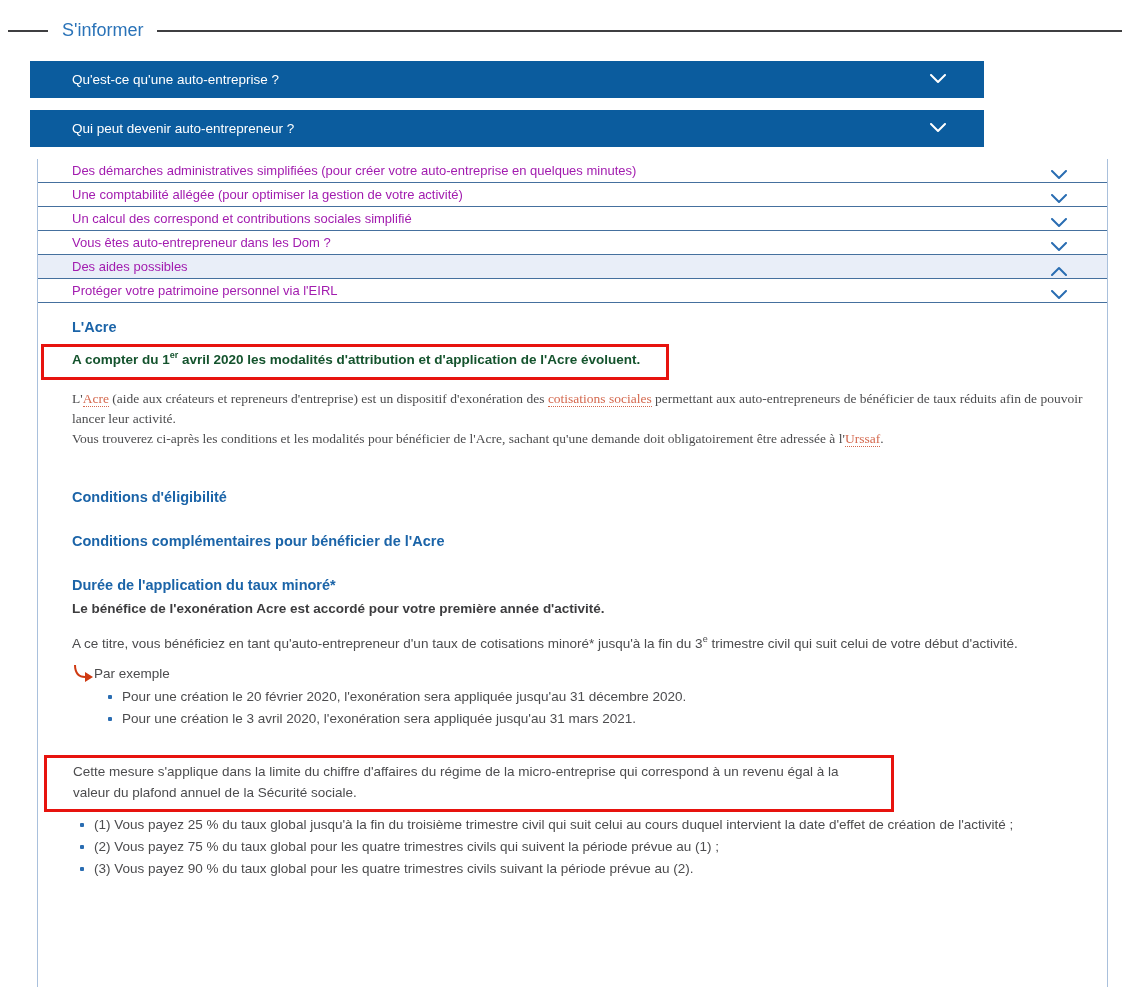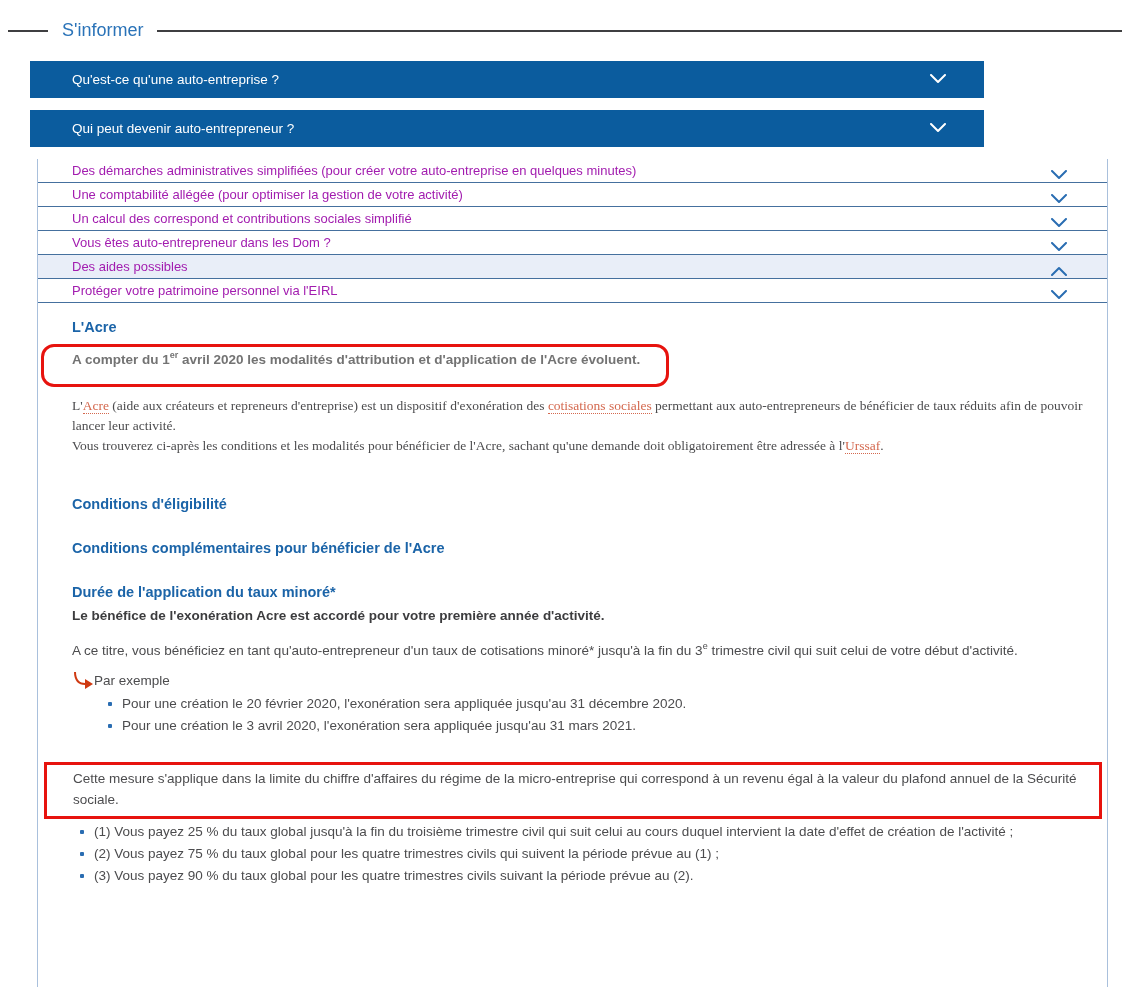--- a/index.html
+++ b/index.html
@@ -27,36 +27,36 @@
   .sub-row { height:24px; display:flex; align-items:center; padding:0 46px 0 34px;
     color:#a21caf; font-size:13px; cursor:pointer; position:relative;
     border-bottom:1px solid #45709e; }
   .sub-row .chev { position:absolute; right:40px; top:11px; }
   .sub-row.expanded { background:#e9eef8; }
 
   
   .content { padding:8px 20px 0 34px; font-size:13.5px; line-height:1.5; }
   h3.acre { color:#1b64a8; font-size:14.5px; margin:6px 0 5px; }
   .hl { border:3px solid #e7130e; }
-  .notice-box { display:inline-block; padding:2px 26px 14px 28px; margin-left:-31px;
-    font-weight:bold; color:#737373; font-size:13.5px;border-radius:13px; }
+  .notice-box { display:inline-block; padding:2px 26px 7px 28px; margin-left:-31px;
+    font-weight:bold; color:#14532d; font-size:13.5px; }
   .intro { margin-top:9px;font-family:Liberation Serif, serif; }
   .inline-link { color:#d4684e; text-decoration:none;
     border-bottom:1px dotted #d4684e; cursor:pointer; }
   h4.blue { color:#1b64a8; font-size:14.5px; margin-top:22px; }
   h4.first { margin-top:38px; }
   .bold-line { font-weight:bold; color:#3c3c3e; margin-top:2px; }
   .para { margin-top:14px; }
   .example { margin-top:10px; display:flex; align-items:center; gap:0; }
   ul.bullets { list-style:none; margin:3px 0 0 34px; }
   ul.bullets li { position:relative; padding-left:16px; margin-top:2px; }
   ul.bullets li::before { content:""; position:absolute; left:2px; top:8px;
     width:4px; height:4px; background:#2a6db2; border-radius:1px; }
   ul.bullets.tight { margin-left:6px; }
-  .measure-box { display:block; margin:26px 0 0 -28px; width:1058px;
+  .measure-box { display:block; margin:26px 0 0 -28px; width:850px;
     padding:4px 14px 6px 26px; }
   sup { font-size:9px; }
 </style>
 </head>
 <body>
 
 <div class="section-header">
   <span class="rule rule-left"></span>
   <h2 class="section-title">S'informer</h2>
   <span class="rule rule-right"></span>

